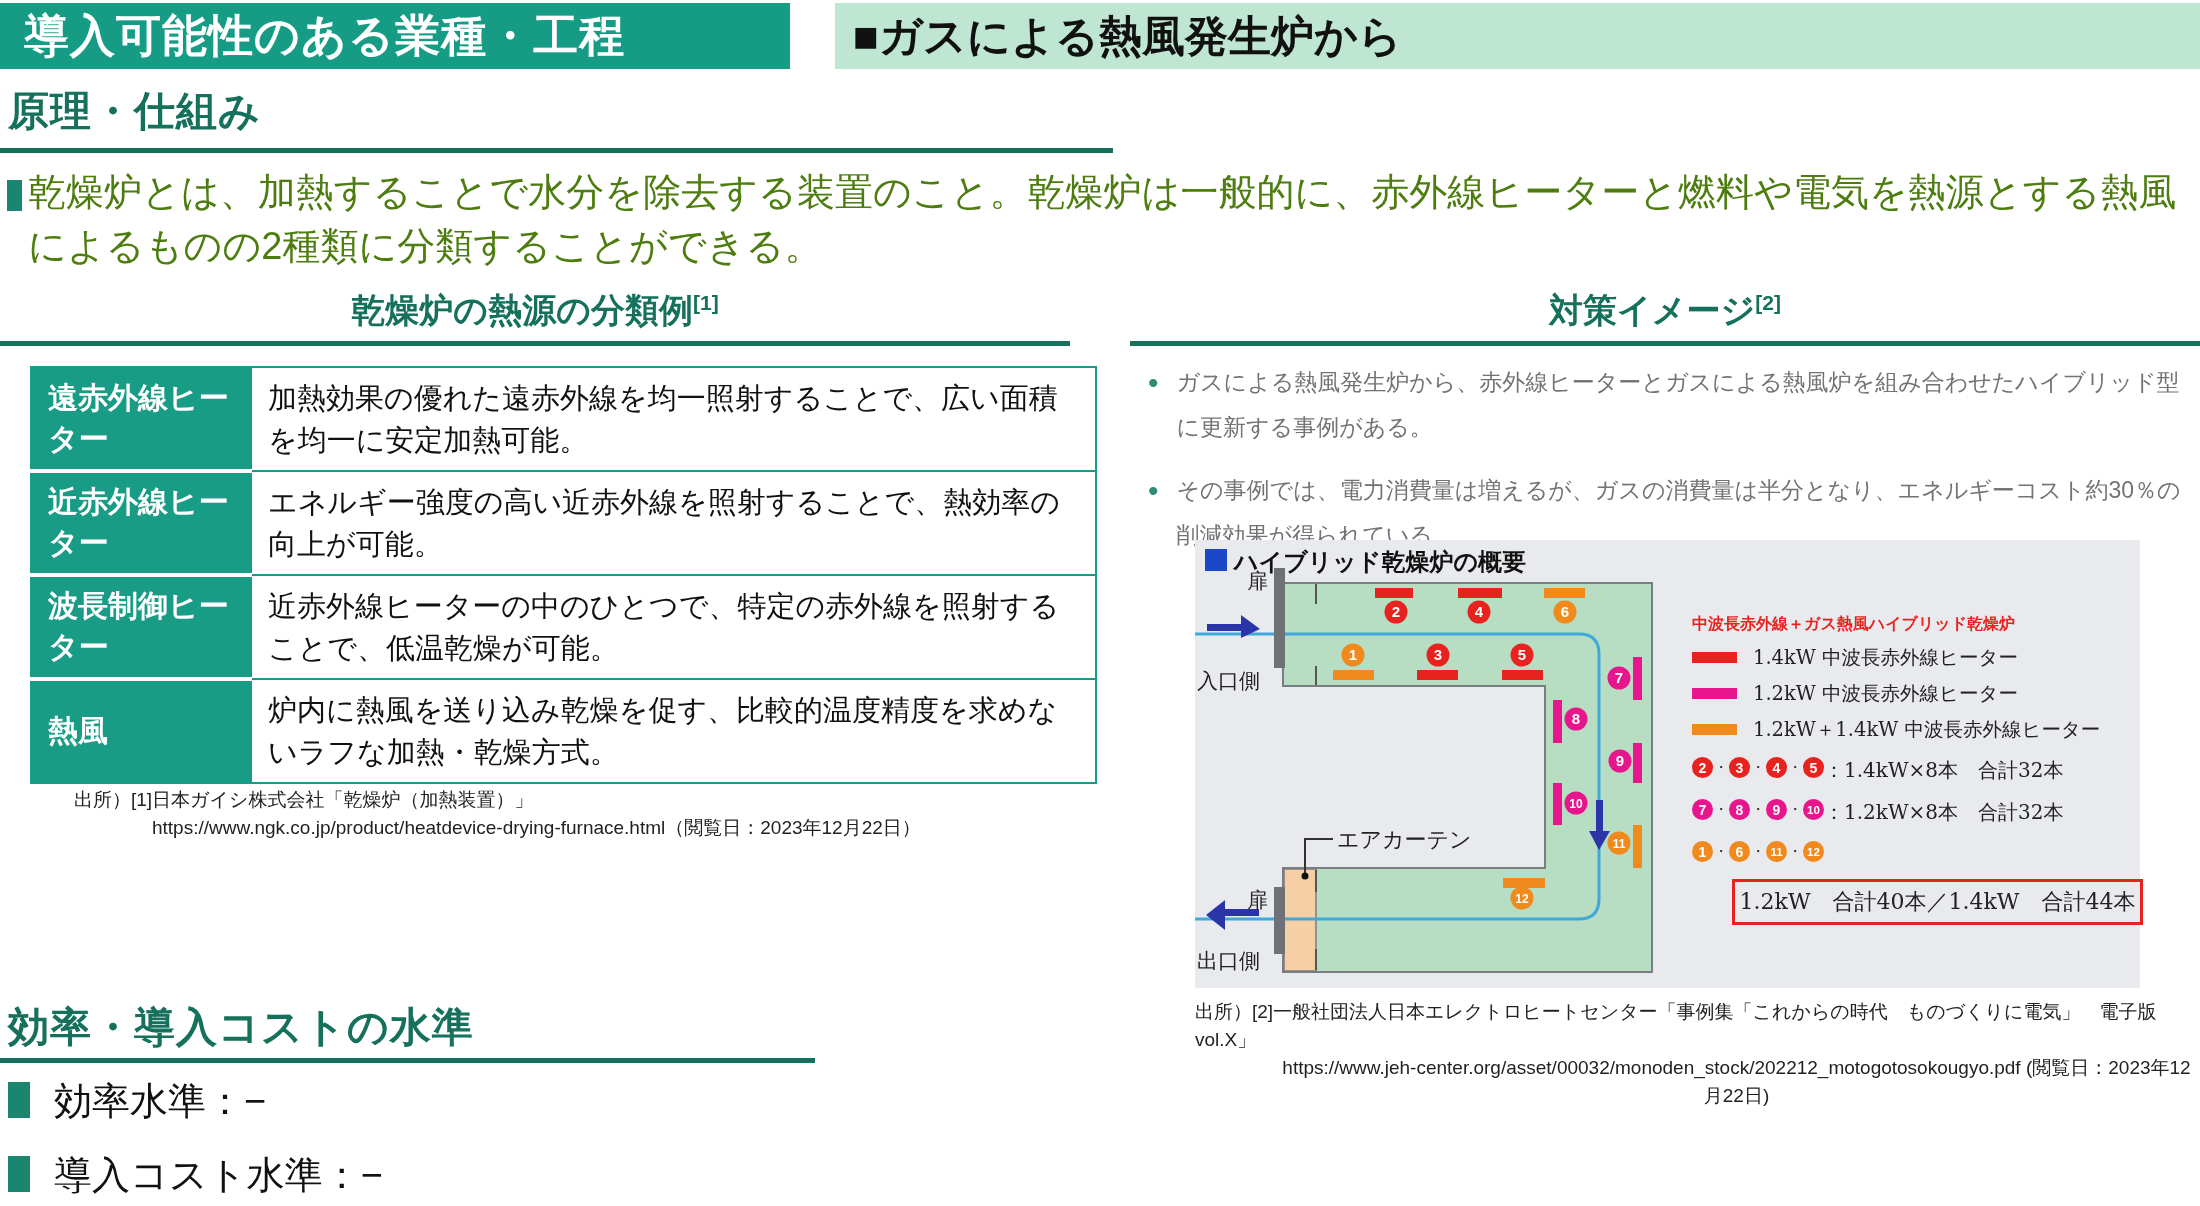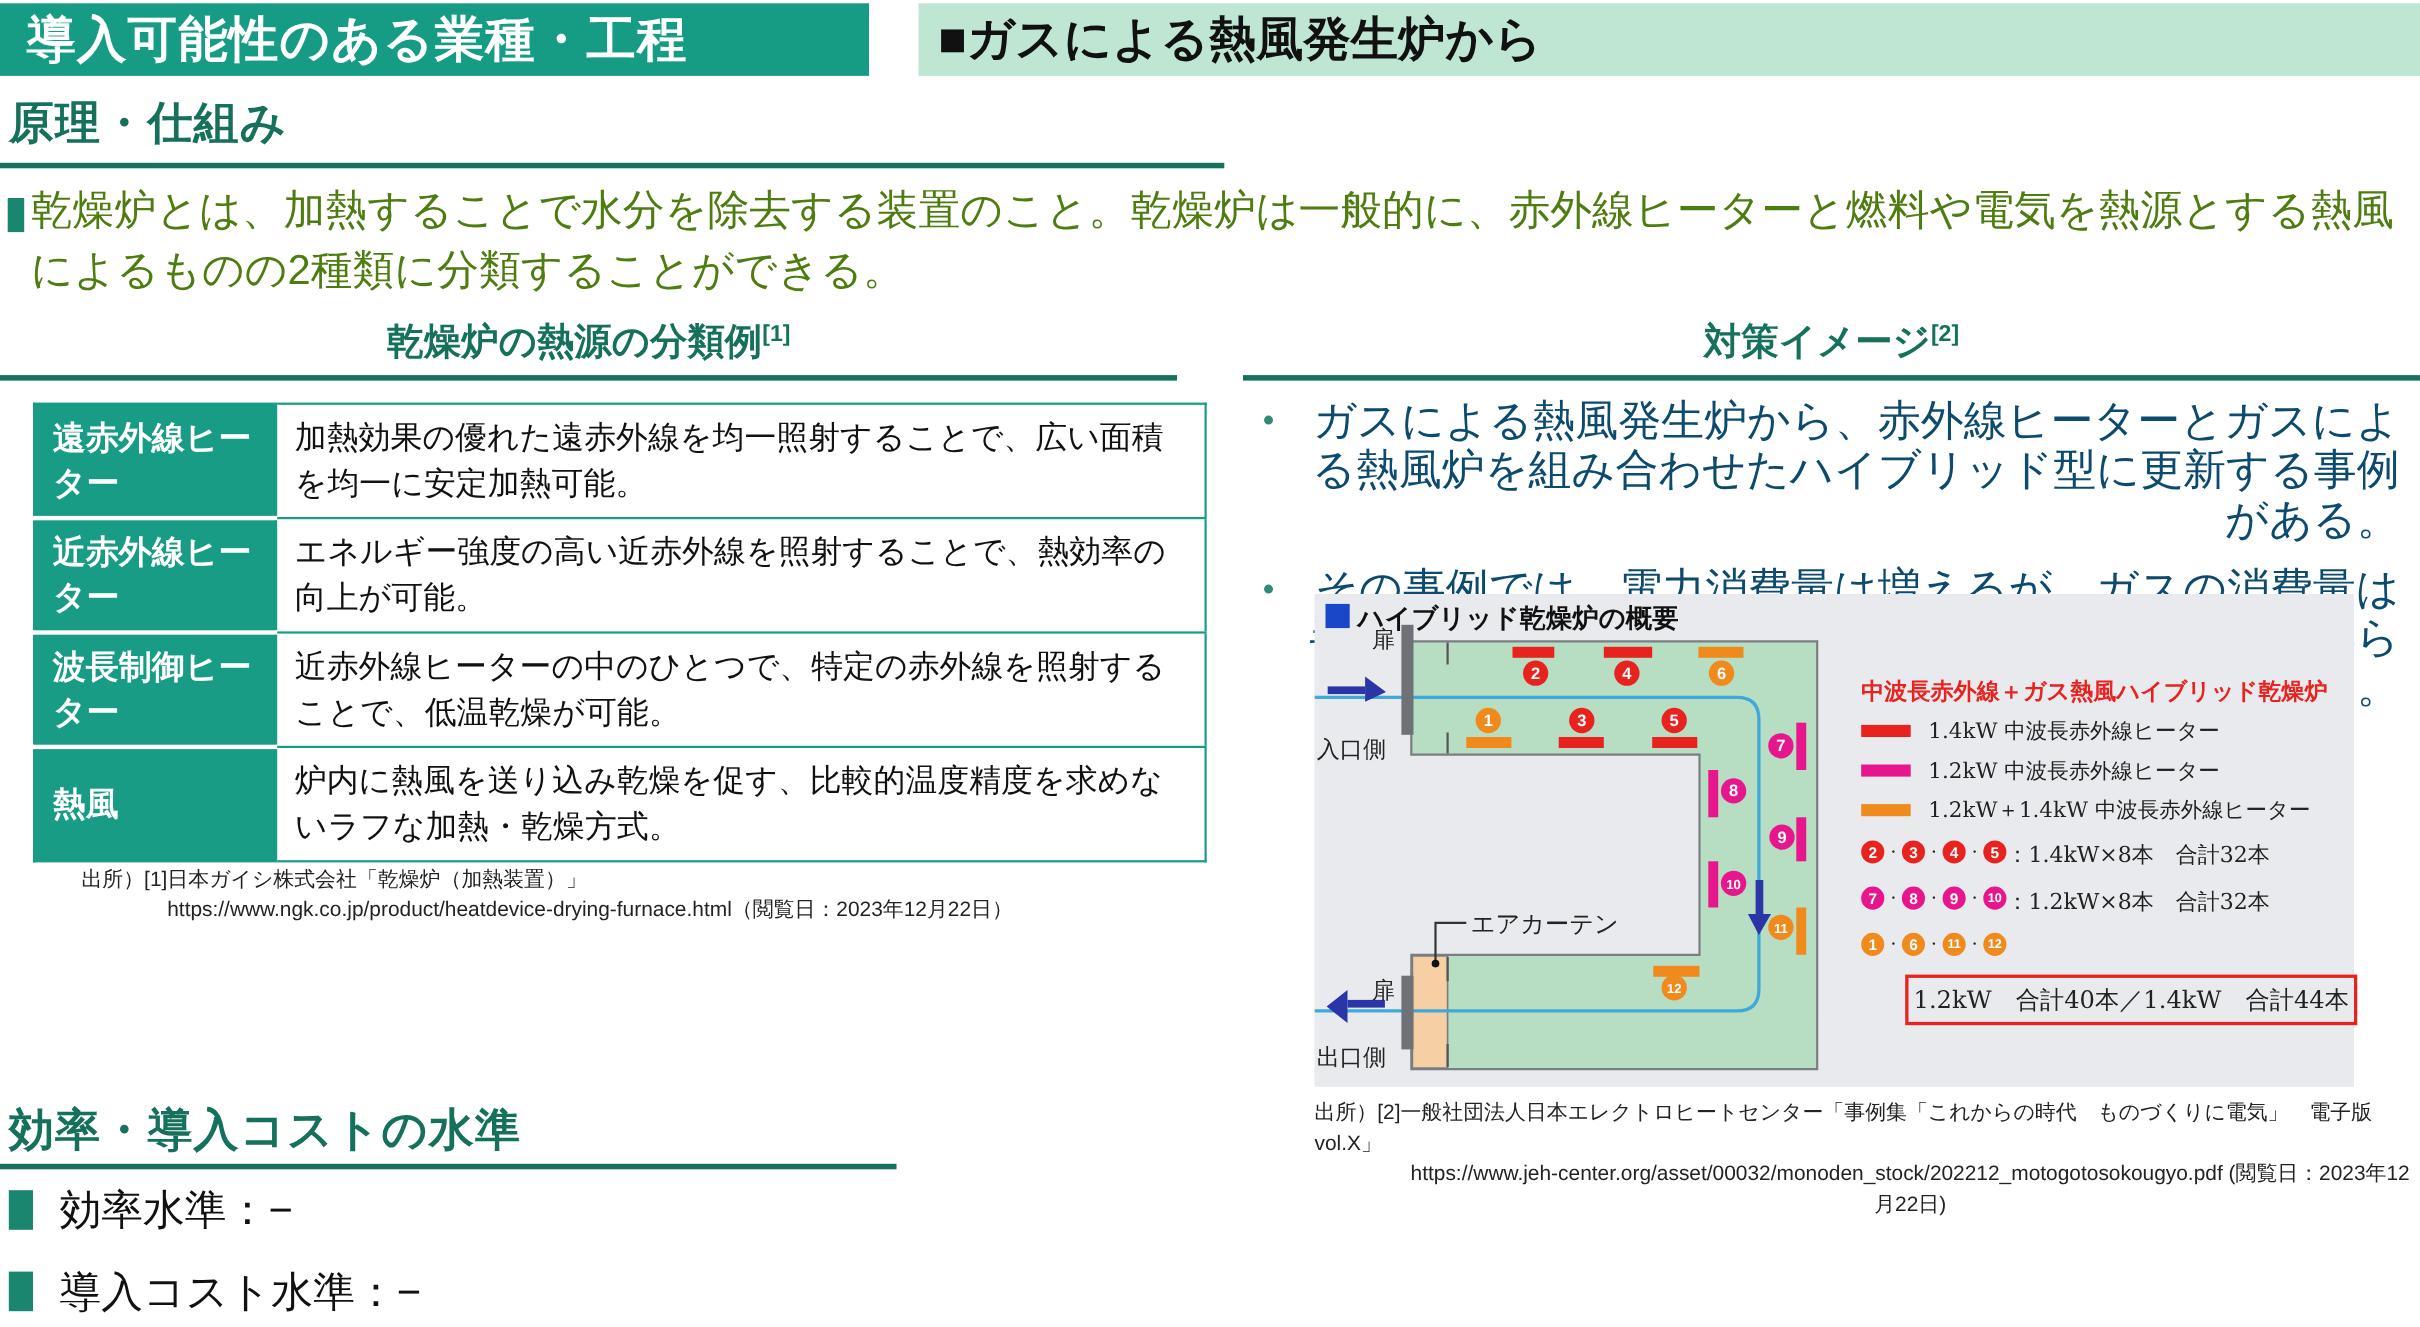--- a/index.html
+++ b/index.html
@@ -31,30 +31,30 @@
   .ctab .td{background:#fff;color:#111;font-size:29px;line-height:42px;padding:8px 16px;
             border-bottom:2px solid #189C86;border-left:2px solid #189C86;height:86px;}
   .ctab tr:last-child .td{border-bottom:none;}
 
   .source{position:absolute;font-size:19px;color:#222;line-height:28px;}
   .src-indent{padding-left:78px;text-align:center;}
 
   
   .rb{display:flex;margin-bottom:18px;}
   .rb .dot{color:#2E8B74;font-size:30px;line-height:45px;margin-right:18px;flex:none;}
-  .rb .txt{font-size:39px;line-height:45px;color:#0c4a6e;width:1005px;text-align:right;}
+  .rb .txt{font-size:23px;line-height:45px;color:#737373;width:1005px;}
 
   
   .diagram{position:absolute;left:1195px;top:540px;width:945px;height:448px;background:#E9EAEE;}
   .dg-title{position:absolute;left:10px;top:6px;font-size:24px;font-weight:bold;color:#111;white-space:nowrap;}
   .dg-title .bsq{display:inline-block;width:22px;height:22px;background:#1A46C8;margin-right:7px;vertical-align:-1px;}
   .furnace-svg{position:absolute;left:0;top:0;}
 
   .legend{position:absolute;left:497px;top:62px;width:448px;font-family:"DejaVu Serif","Liberation Serif",serif;color:#222;}
-  .lg-title{color:#E8231F;font-weight:bold;font-size:21px;margin:12px 0 4px 0;white-space:nowrap;font-family:Liberation Serif, serif;}
+  .lg-title{color:#E8231F;font-weight:bold;font-size:16px;margin:12px 0 4px 0;white-space:nowrap;font-family:Liberation Serif, serif;}
   .lg-sw{display:flex;align-items:center;margin:9px 0;font-size:19.5px;white-space:nowrap;}
   .lg-sw .sw{width:45px;height:11px;margin-right:16px;flex:none;}
   .lg-grp{display:flex;align-items:flex-start;margin-top:13px;font-size:20px;white-space:nowrap;}
   .circles{display:flex;align-items:center;flex:none;padding-top:1px;}
   .circ{display:inline-flex;width:21px;height:21px;border-radius:50%;color:#fff;
         align-items:center;justify-content:center;font-weight:bold;
         font-family:"Liberation Sans","DejaVu Sans",sans-serif;font-size:14px;flex:none;}
   .circ.small{font-size:11.5px;}
   .csep{font-size:14px;margin:0 1px;color:#222;}
   .gtxts{line-height:29px;}

